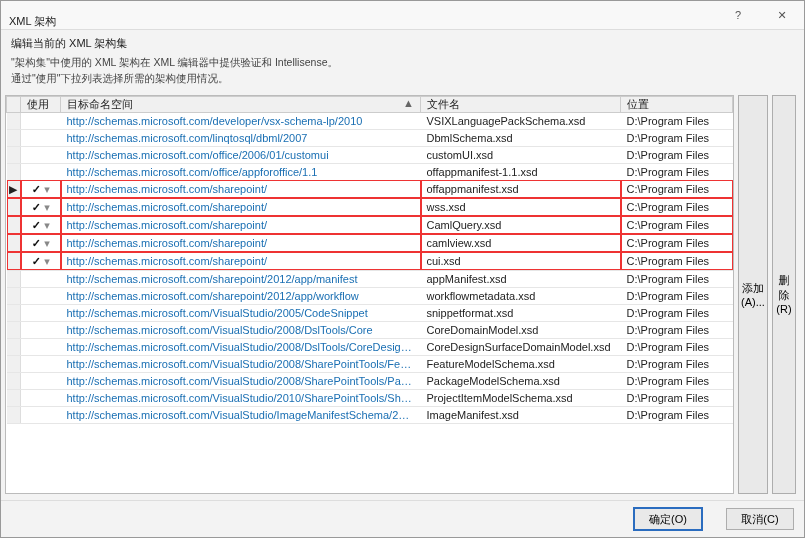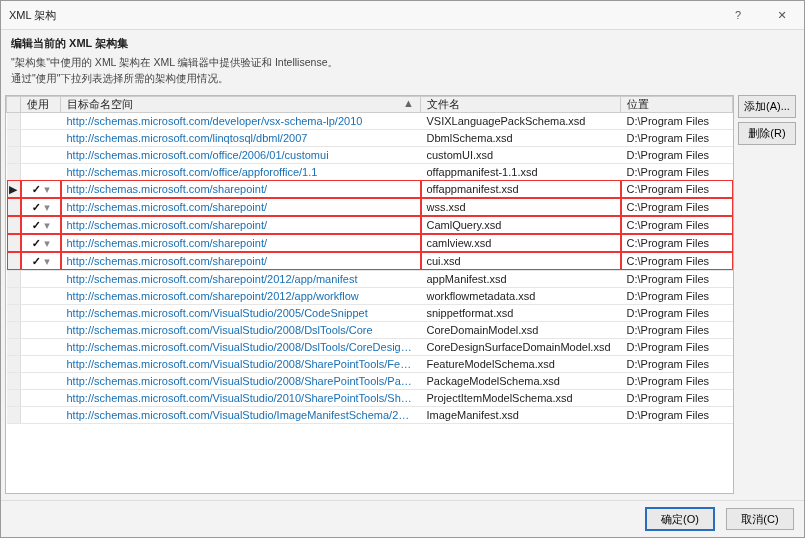--- a/index.html
+++ b/index.html
@@ -1,35 +1,35 @@
 <!DOCTYPE html>
 <html><head>
 <meta charset="utf-8">
 <style>
 html,body{margin:0;padding:0;font-family:"Microsoft YaHei","Segoe UI",sans-serif;font-size:11px;background:#fff;color:#222}
 .window{width:805px;height:538px;border:1px solid #999;box-sizing:border-box;position:relative;display:flex;flex-direction:column;background:#f3f3f3}
-.titlebar{height:28px;display:flex;align-items:center;justify-content:space-between;padding:0 0 0 8px;background:#f8f8f8;border-bottom:1px solid #ddd}
+.titlebar{height:28px;display:flex;align-items:flex-end;justify-content:space-between;padding:0 0 0 8px;background:#f8f8f8;border-bottom:1px solid #ddd}
 .titlebar .buttons{display:flex}
 .titlebar .btn{width:44px;height:28px;display:flex;align-items:center;justify-content:center;color:#555}
-.header{padding:6px 10px 4px;font-weight:700}
+.header{padding:6px 10px 4px;font-weight:400}
 .subheader{padding:0 10px 8px;font-size:10.5px;color:#444;line-height:1.5}
 .body{flex:1;display:flex;padding:0 4px 6px 4px;min-height:0}
 .grid-wrapper{flex:1;border:1px solid #bbb;background:#fff;overflow:auto;position:relative}
 table{border-collapse:collapse;width:100%;table-layout:fixed}
 th{background:#f0f0f0;border:1px solid #ccc;padding:0 6px;text-align:left;font-weight:400;position:sticky;top:0;font-size:11px}
 th .sort{float:right;color:#666}
 td{border-bottom:1px solid #e6e6e6;padding:2px 6px;white-space:nowrap;overflow:hidden;text-overflow:ellipsis;color:#1a6fb3;font-size:11px}
 td.plain{color:#222}
 .check-col{width:22px;text-align:center}
 .arrow-col{width:14px;padding:0;text-align:center;color:#555;background:#f0f0f0;border-right:1px solid #ddd}
 .chk{color:#111;font-weight:bold}
 .hl td{outline:1px solid #e33; outline-offset:-1px}
-.side{width:58px;display:flex;flex-direction:column;gap:4px;padding:0 4px}
+.side{width:58px;display:flex;flex-direction:row;gap:4px;padding:0 4px}
 .sidebtn{border:1px solid #adadad;background:#e9e9e9;padding:3px 2px;font-size:11px;text-align:center}
-.footer{height:36px;display:flex;align-items:center;justify-content:flex-end;gap:12px;padding:0 10px;border-top:1px solid #ddd;background:#f3f3f3}
+.footer{height:36px;display:flex;align-items:center;justify-content:flex-end;gap:24px;padding:0 10px;border-top:1px solid #ddd;background:#f3f3f3}
 .footbtn{min-width:68px;height:22px;border:1px solid #adadad;background:#e9e9e9;font-size:11px}
 .footbtn.primary{outline:2px solid #2a6cbf;outline-offset:-1px}
 </style>
 </head>
 <body>
 
 <div class="window">
   <div class="titlebar">
     <span>XML 架构</span>
     <div class="buttons">

